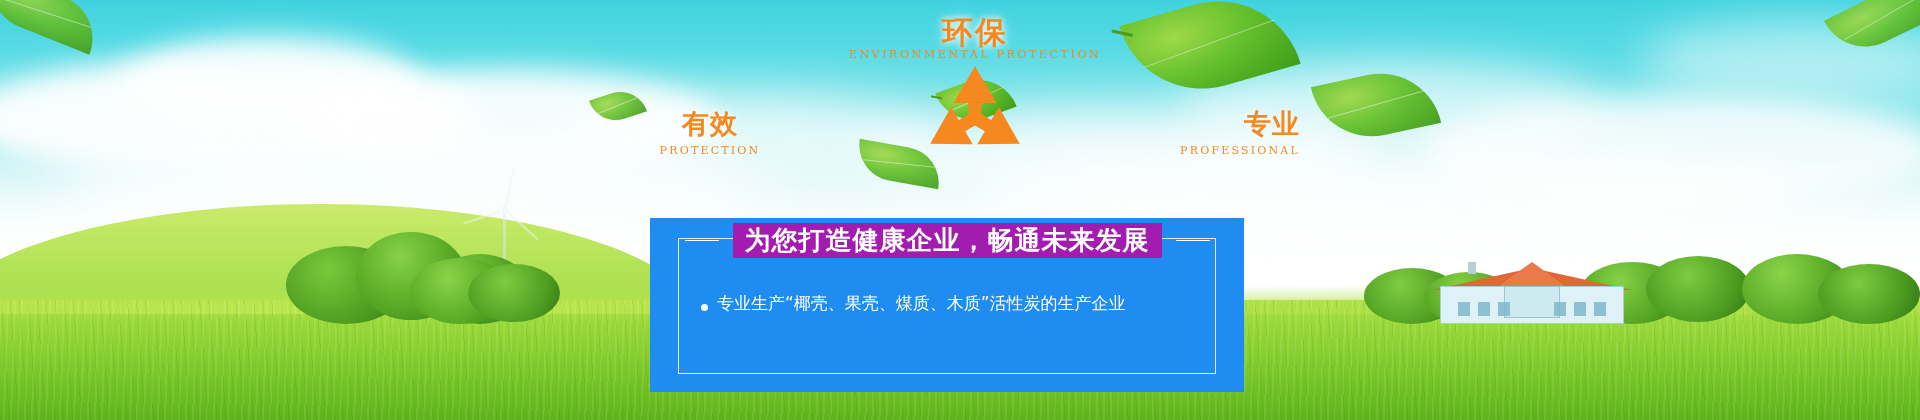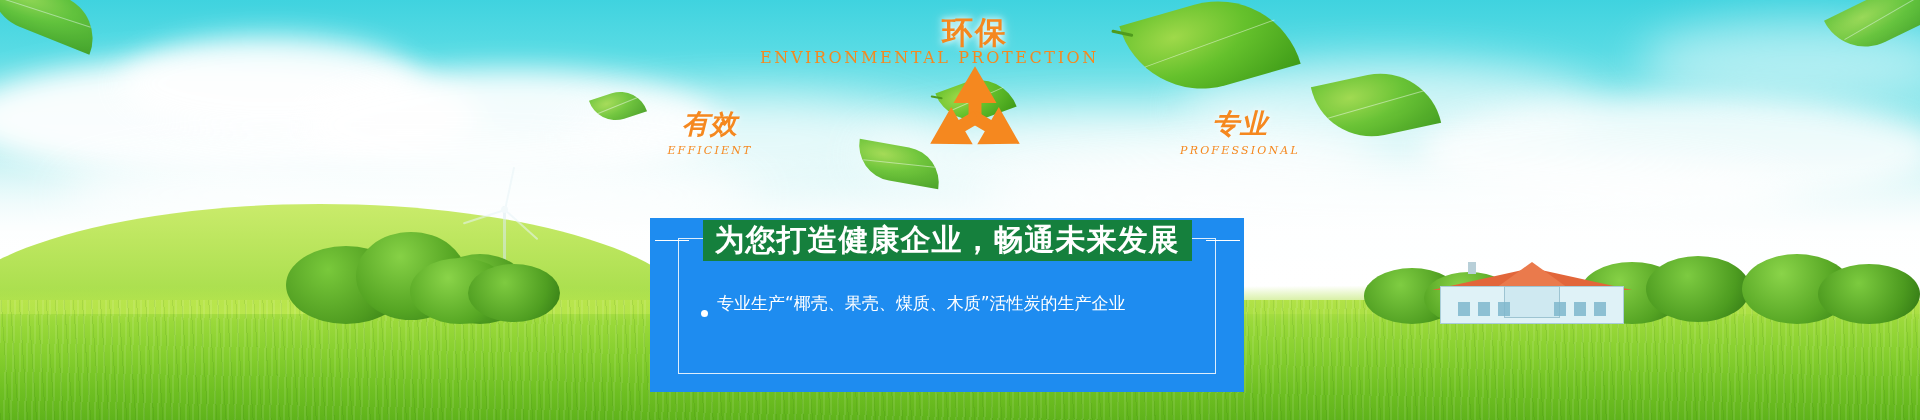--- a/index.html
+++ b/index.html
@@ -82,61 +82,61 @@
 
   
   .logo-block{position:absolute;left:760px;top:6px;width:430px;height:170px;}
   .logo-cn{
     position:absolute;left:0;right:0;top:6px;text-align:center;
     font-size:31px;font-weight:bold;color:#f5881f;letter-spacing:2px;
     text-shadow:0 0 6px rgba(255,255,255,.95), 0 0 12px rgba(255,255,255,.8);
     font-family:Liberation Serif, serif;
   }
   .logo-en{
-    position:absolute;left:0;right:0;top:42px;text-align:left;
-    font-size:16px;color:#f5881f;letter-spacing:2.6px;
+    position:absolute;left:0;right:0;top:42px;text-align:center;
+    font-size:11px;color:#f5881f;letter-spacing:2.6px;
     font-family:"DejaVu Serif","Liberation Serif",serif;
   }
   .recycle{position:absolute;left:50%;top:56px;transform:translateX(-50%);}
-  .side-label{position:absolute;text-align:center;width:120px;font-style:italic;}
+  .side-label{position:absolute;text-align:center;width:120px;}
   .side-label .cn{
     font-size:27px;font-weight:bold;color:#f5881f;letter-spacing:1px;
     text-shadow:0 0 6px rgba(255,255,255,.95);
     font-family:"DejaVu Sans","Liberation Sans",sans-serif;
   }
   .side-label .en{
     font-size:11px;color:#f5881f;letter-spacing:2.2px;margin-top:2px;
     font-family:"DejaVu Serif","Liberation Serif",serif;
   }
   .label-left{left:-110px;top:100px;}
-  .label-right{left:420px;top:100px;}
+  .label-right{left:420px;top:100px;text-align:right;}
 
   
   .panel{
     position:absolute;left:650px;top:218px;width:594px;height:174px;
     background:#1e8cf0;
   }
   .panel-inner{
     position:absolute;left:28px;top:20px;right:28px;bottom:18px;
     border:1px solid rgba(255,255,255,.85);
     box-sizing:border-box;
   }
   .panel-title{
     position:absolute;left:0;right:0;top:-16px;height:34px;
     display:flex;align-items:center;justify-content:center;gap:14px;
   }
   .panel-title .rule{width:34px;height:1px;background:#ffffff;flex:0 0 auto;}
   .panel-title .txt{
-    background:#15803d;padding:0 12px;color:#ffffff;
-    font-size:30px;font-weight:bold;letter-spacing:1px;white-space:nowrap;
+    background:#a21caf;padding:0 12px;color:#ffffff;
+    font-size:26px;font-weight:bold;letter-spacing:1px;white-space:nowrap;
     font-family:"DejaVu Sans","Liberation Sans",sans-serif;
   }
   .bullets{position:absolute;left:22px;top:52px;right:14px;}
   .bullet{
-    display:flex;align-items:flex-end;gap:9px;
+    display:flex;align-items:center;gap:9px;
     color:#ffffff;font-size:17px;line-height:1.5;margin-bottom:16px;
     font-family:"DejaVu Sans","Liberation Sans",sans-serif;
     white-space:nowrap;
   }
   .bullet .dot{
     flex:0 0 auto;width:7px;height:7px;border-radius:50%;background:#ffffff;margin-top:8px;
   }
 </style>
 </head>
 <body>
@@ -238,21 +238,21 @@
         <g fill="#f5881f">
           <path d="M60 4 L80 38 L66 38 L66 54 L54 54 L54 38 L40 38 Z" transform="rotate(0 60 52)"></path>
           <path d="M60 4 L80 38 L66 38 L66 54 L54 54 L54 38 L40 38 Z" transform="rotate(120 60 52)"></path>
           <path d="M60 4 L80 38 L66 38 L66 54 L54 54 L54 38 L40 38 Z" transform="rotate(240 60 52)"></path>
         </g>
       </svg>
     </div>
 
     <div class="side-label label-left">
       <div class="cn">有效</div>
-      <div class="en">EFFICIENT</div>
+      <div class="en">PROTECTION</div>
     </div>
     <div class="side-label label-right">
       <div class="cn">专业</div>
       <div class="en">PROFESSIONAL</div>
     </div>
   </div>
 
   <div class="panel">
     <div class="panel-inner">
       <div class="panel-title">

